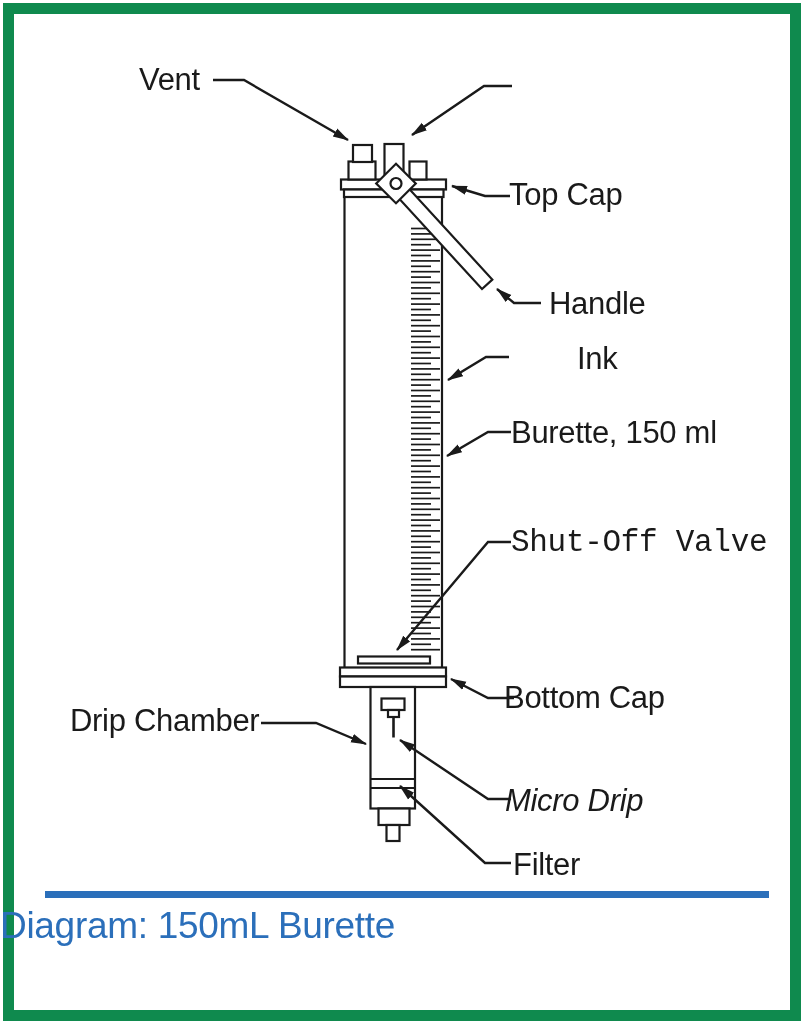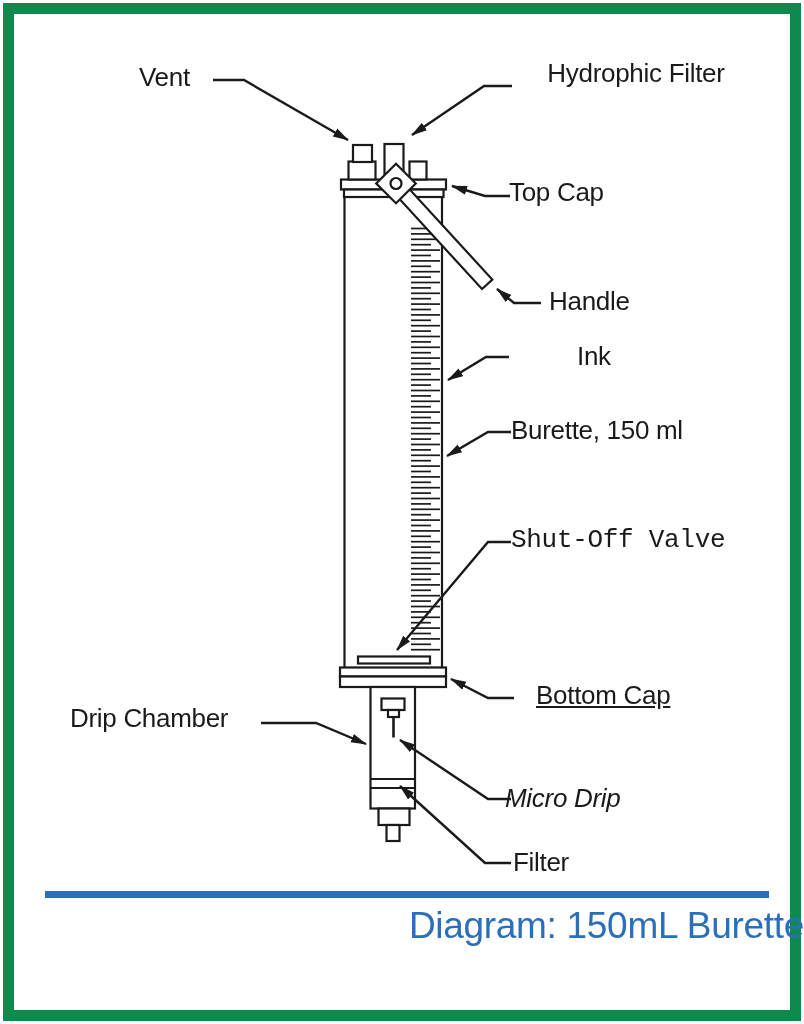--- a/index.html
+++ b/index.html
@@ -14,27 +14,27 @@
     overflow:hidden;
   }
   .frame{position:absolute;inset:3px;border:11px solid var(--green);pointer-events:none;}
   svg.draw{position:absolute;left:0;top:0;}
   svg .part{stroke:var(--ink);stroke-width:2.2;fill:#ffffff;}
   svg .lineonly{stroke:var(--ink);stroke-width:2.2;fill:none;}
   svg .stem{stroke:var(--ink);stroke-width:2.6;fill:none;}
   svg .leader{stroke:var(--ink);stroke-width:2.4;fill:none;marker-end:url(#arrowhead);}
   svg #ticks line{stroke:var(--ink);stroke-width:1.7;}
   .label{
-    position:absolute;font-size:26px;letter-spacing:-0.3px;line-height:1.08;
+    position:absolute;font-size:31px;letter-spacing:-0.3px;line-height:1.08;
     white-space:nowrap;color:var(--ink);
   }
   .label.centered{text-align:center;white-space:normal;}
   .caption-rule{position:absolute;left:45px;top:891px;width:724px;height:7px;background:var(--blue);}
   .caption{
-    position:absolute;left:0;top:905px;width:804px;text-align:right;
+    position:absolute;left:0;top:905px;width:804px;text-align:left;
     font-size:37px;letter-spacing:-0.3px;color:var(--blue);
   }
 </style>
 </head>
 <body>
 
 <div class="frame"></div>
 
 <svg class="draw" width="804" height="1024" viewBox="0 0 804 1024">
   <defs>
@@ -165,34 +165,33 @@
     <path class="leader" d="M514,698 H488 L451,679"></path>
     <path class="leader" d="M261,723 H316 L366,744"></path>
     <path class="leader" d="M511,799 H488 L400,740"></path>
     <path class="leader" d="M511,863 H485 L400,786"></path>
   </g>
 </svg>
 
 <div class="label" style="left:139px;top:63px;">Vent</div>
 
 <div class="label centered" style="left:516px;top:59px;width:240px;">
-  <div>Hydrophic Filter</div>
 </div>
 
 <div class="label" style="left:509px;top:178px;">Top Cap</div>
 
 <div class="label" style="left:549px;top:287px;">Handle</div>
 
 <div class="label" style="left:537px;top:342px;margin-left:40px;">Ink</div>
 
 <div class="label" style="left:511px;top:416px;">Burette, 150 ml</div>
 
 <div class="label" style="left:511px;top:526px;font-family:Liberation Mono, monospace;">Shut-Off Valve</div>
 
-<div class="label" style="left:536px;top:681px;text-decoration:underline;">Bottom Cap</div>
+<div class="label" style="left:504px;top:681px;">Bottom Cap</div>
 
 <div class="label" style="left:70px;top:704px;">Drip Chamber</div>
 
 <div class="label" style="left:505px;top:784px;font-style:italic;">Micro Drip</div>
 
 <div class="label" style="left:513px;top:848px;">Filter</div>
 
 <div class="caption-rule"></div>
 <div class="caption">Diagram: 150mL Burette</div>
 

